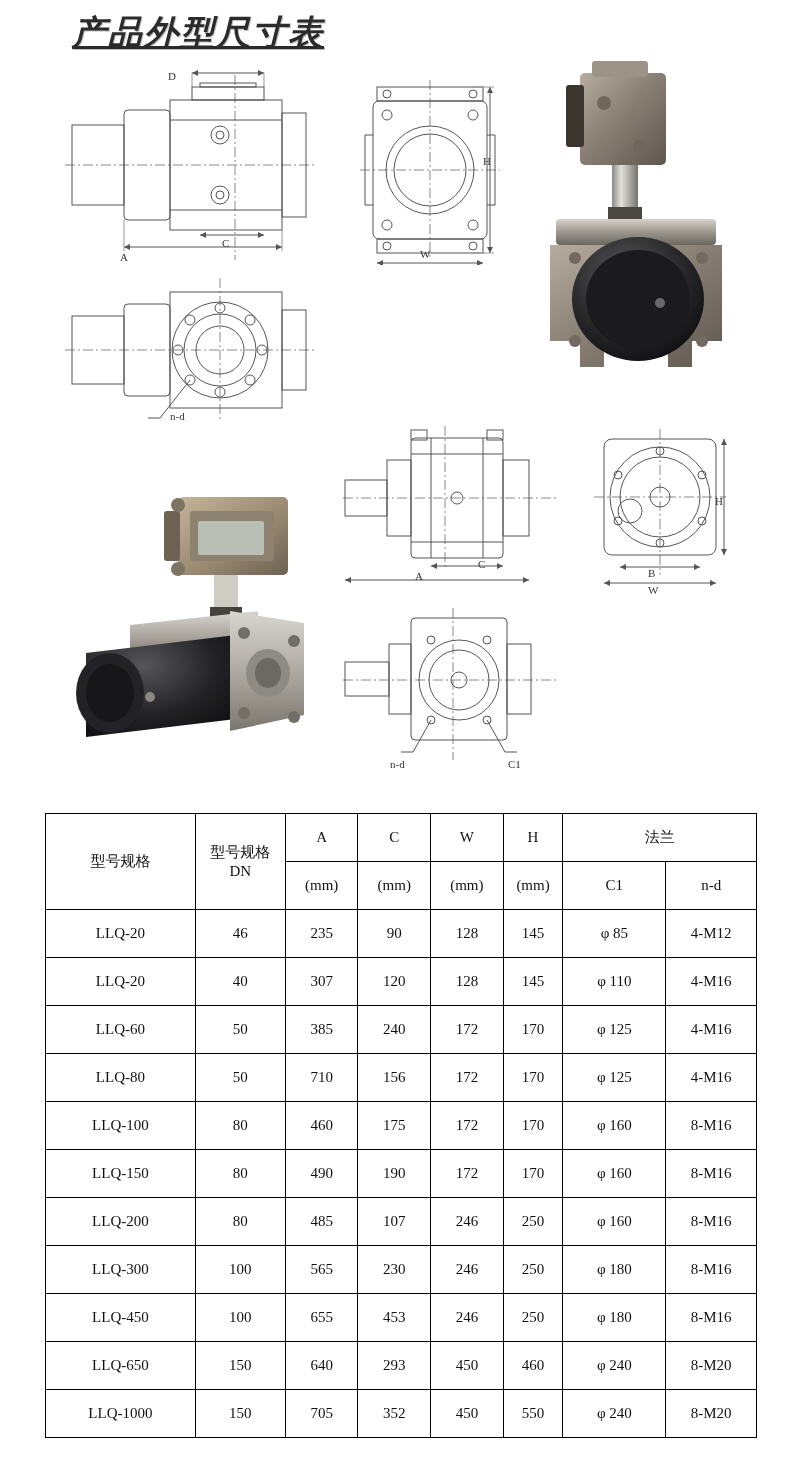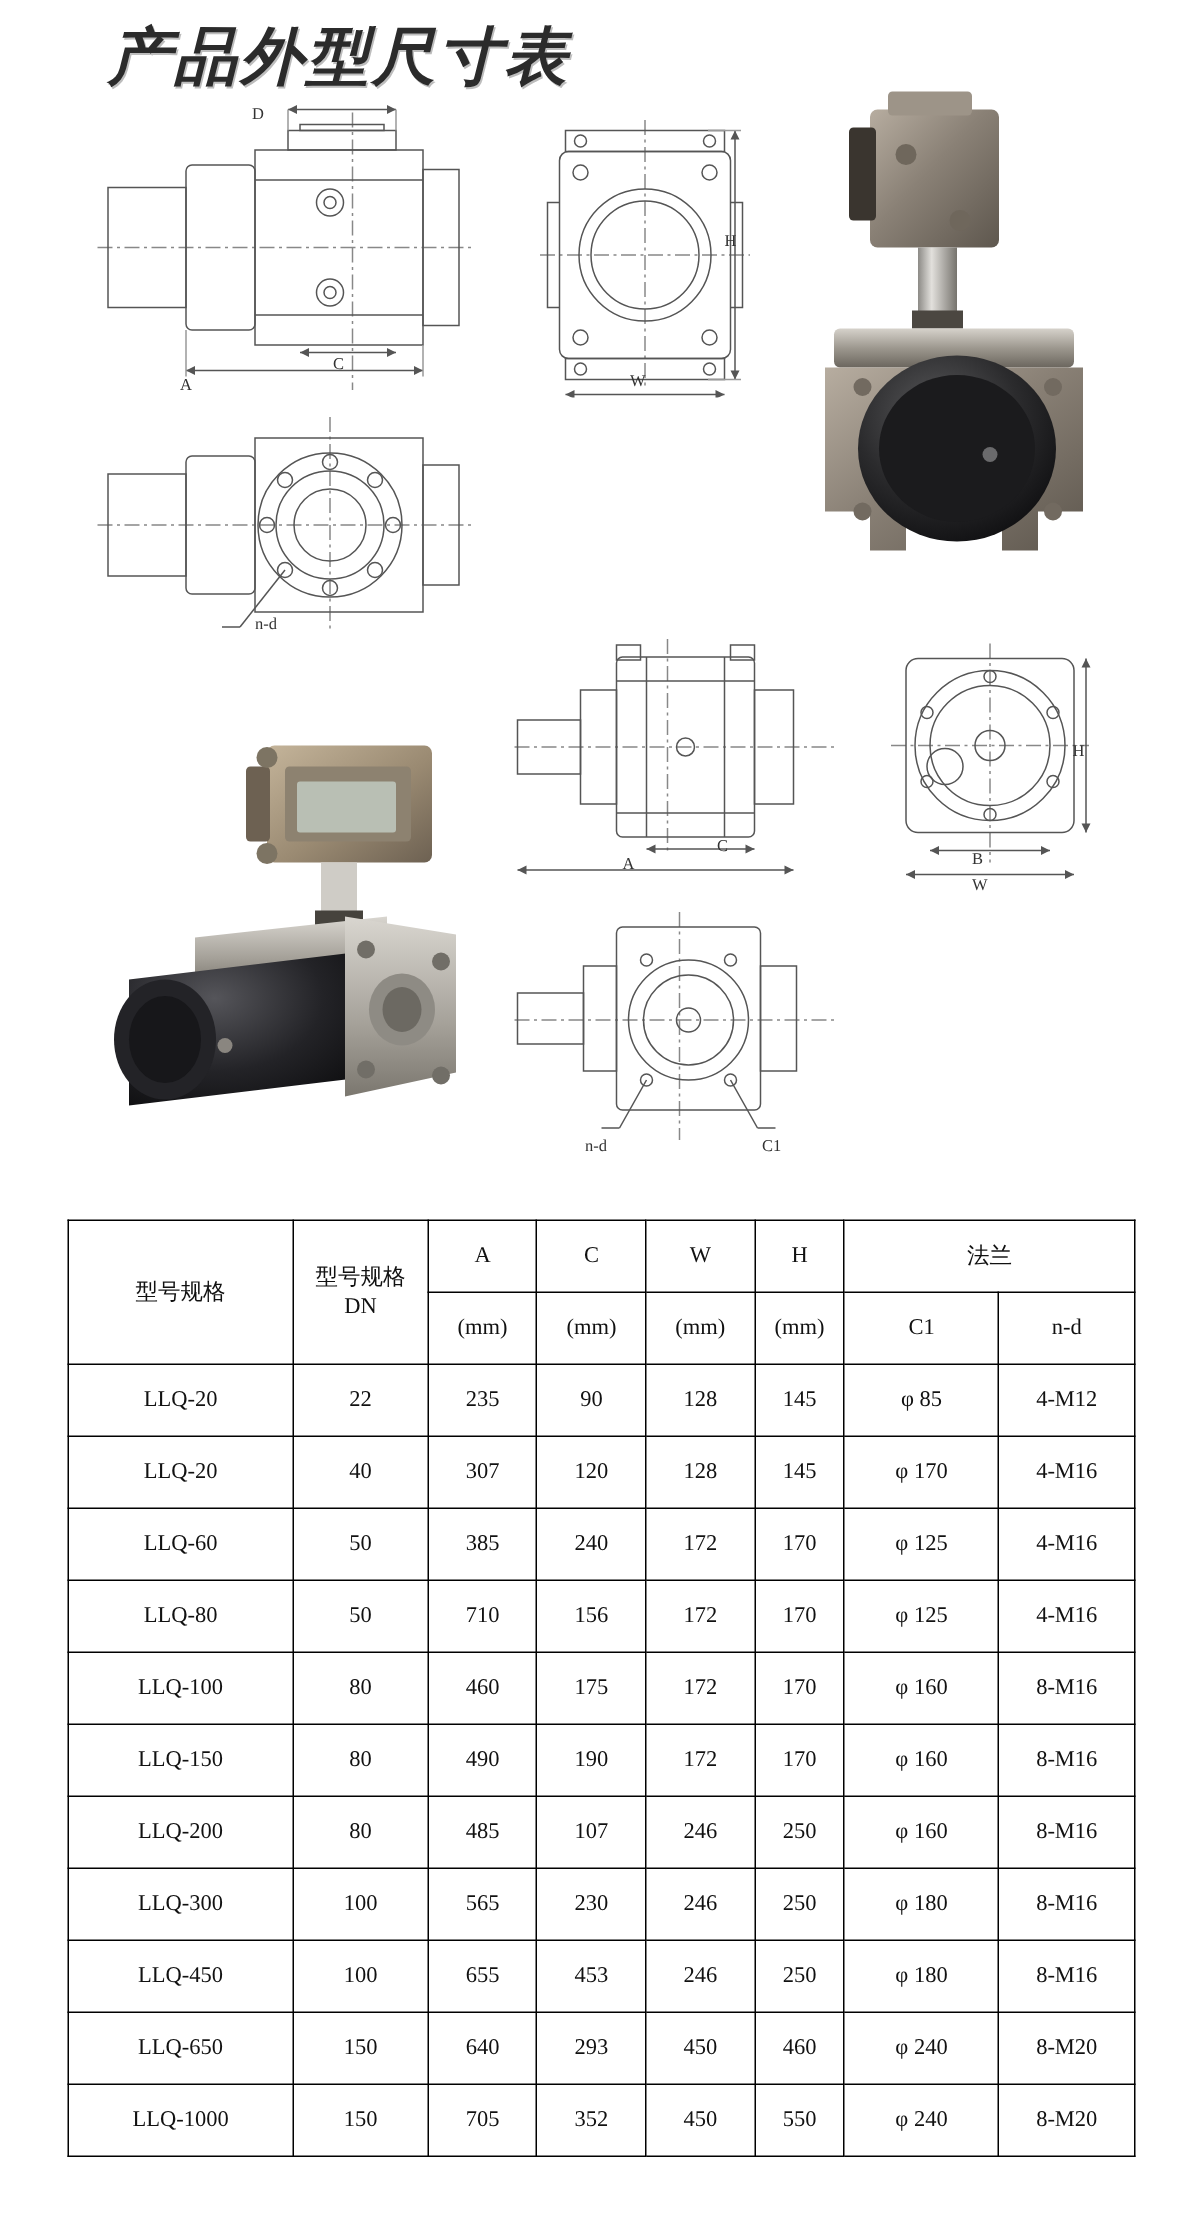--- a/index.html
+++ b/index.html
@@ -16,24 +16,25 @@
     overflow: hidden;
   }
 
   
   .title {
     position: absolute;
     left: 72px; top: 10px;
     font-family: "Liberation Serif", serif;
     font-weight: bold;
     font-style: italic;
-    font-size: 42px;
+    font-size: 34px;
     letter-spacing: 2px;
     color: #2b2b2b;
     text-shadow: 1px 1px 0 #bdbdbd;
+    text-decoration: underline;
   }
 
   
   .drawings {
     position: absolute;
     left: 0; top: 55px;
     width: 800px; height: 760px;
   }
   .dwg {
     position: absolute;
@@ -416,36 +417,36 @@
           <th class="unit hdr-tall">(mm)</th>
           <th class="unit hdr-tall">(mm)</th>
           <th class="unit hdr-tall">(mm)</th>
           <th class="c-c1 hdr-tall">C1</th>
           <th class="c-nd hdr-tall">n-d</th>
         </tr>
       </thead>
       <tbody id="spec-body">
           <tr>
             <td class="c-model rowcell">LLQ-20</td>
-            <td class="c-dn rowcell">22</td>
+            <td class="c-dn rowcell">46</td>
             <td class="c-a rowcell">235</td>
             <td class="c-c rowcell">90</td>
             <td class="c-w rowcell">128</td>
             <td class="c-h rowcell">145</td>
             <td class="c-c1 rowcell">φ 85</td>
             <td class="c-nd rowcell">4-M12</td>
           </tr>
           <tr>
             <td class="c-model rowcell">LLQ-20</td>
             <td class="c-dn rowcell">40</td>
             <td class="c-a rowcell">307</td>
             <td class="c-c rowcell">120</td>
             <td class="c-w rowcell">128</td>
             <td class="c-h rowcell">145</td>
-            <td class="c-c1 rowcell">φ 170</td>
+            <td class="c-c1 rowcell">φ 110</td>
             <td class="c-nd rowcell">4-M16</td>
           </tr>
           <tr>
             <td class="c-model rowcell">LLQ-60</td>
             <td class="c-dn rowcell">50</td>
             <td class="c-a rowcell">385</td>
             <td class="c-c rowcell">240</td>
             <td class="c-w rowcell">172</td>
             <td class="c-h rowcell">170</td>
             <td class="c-c1 rowcell">φ 125</td>

